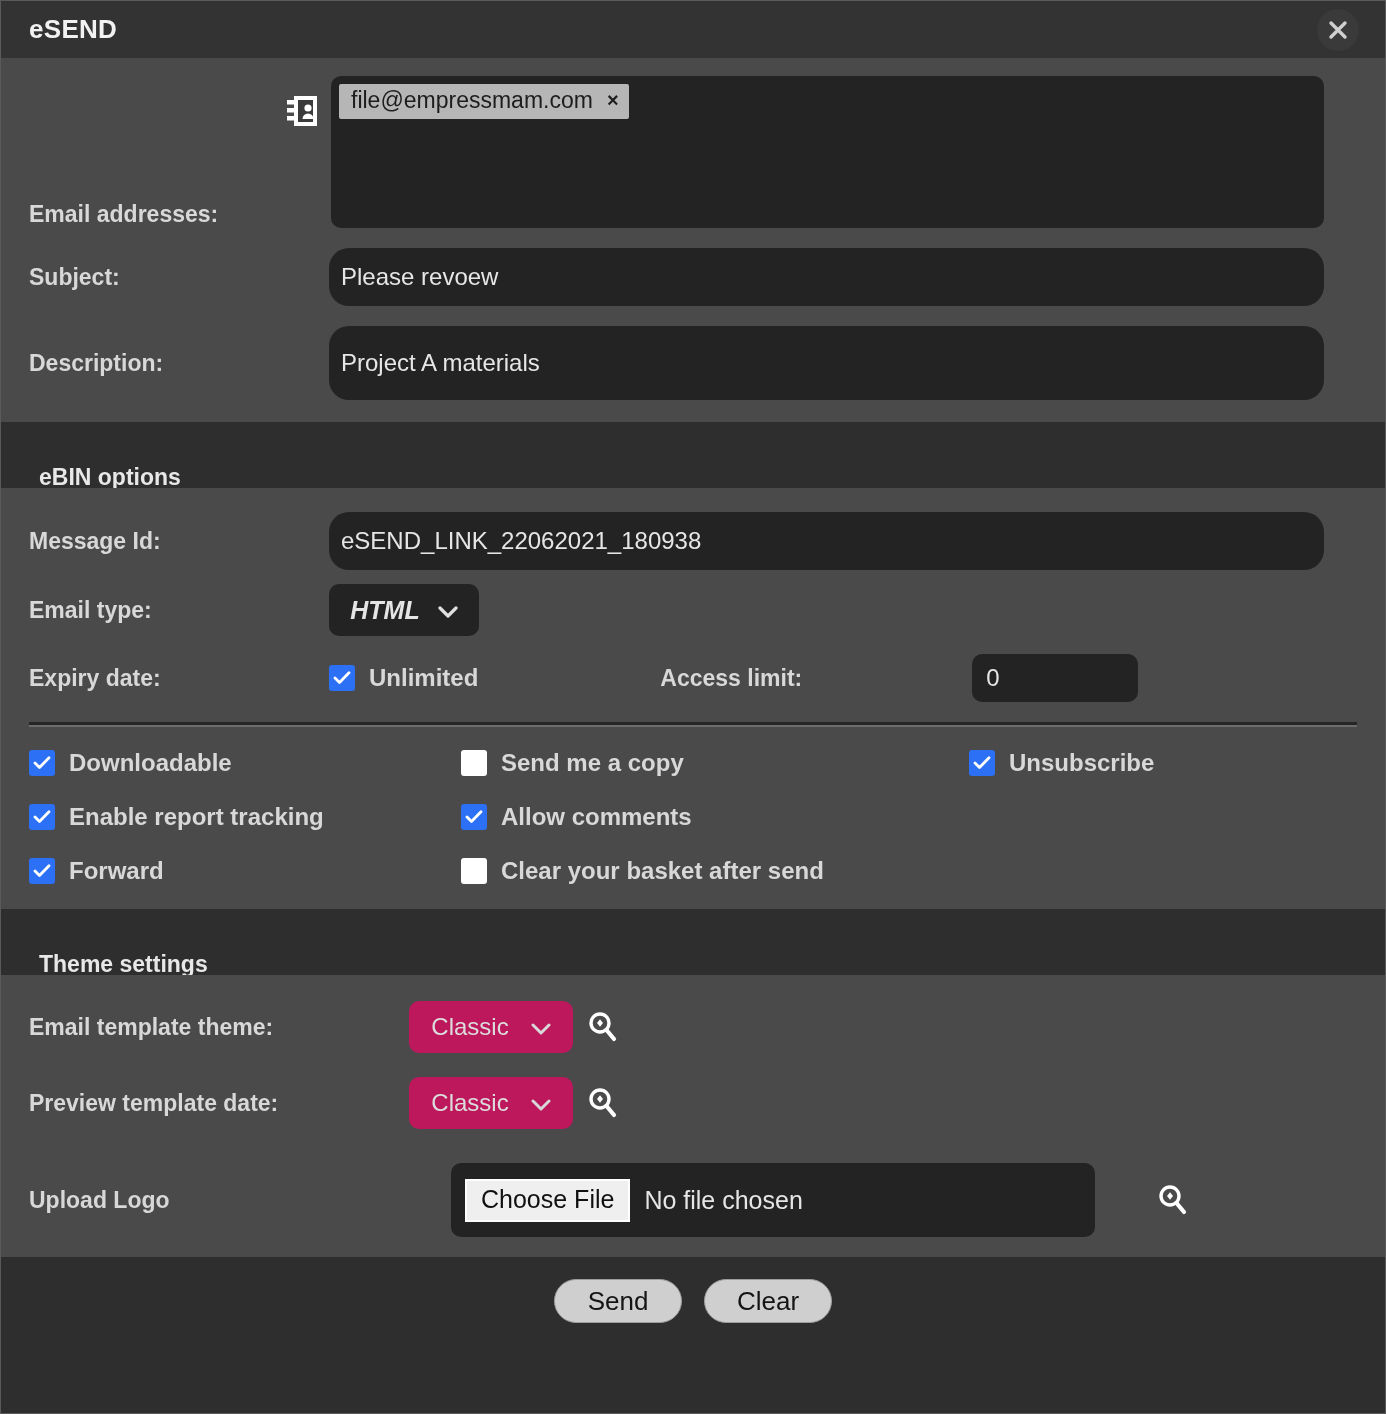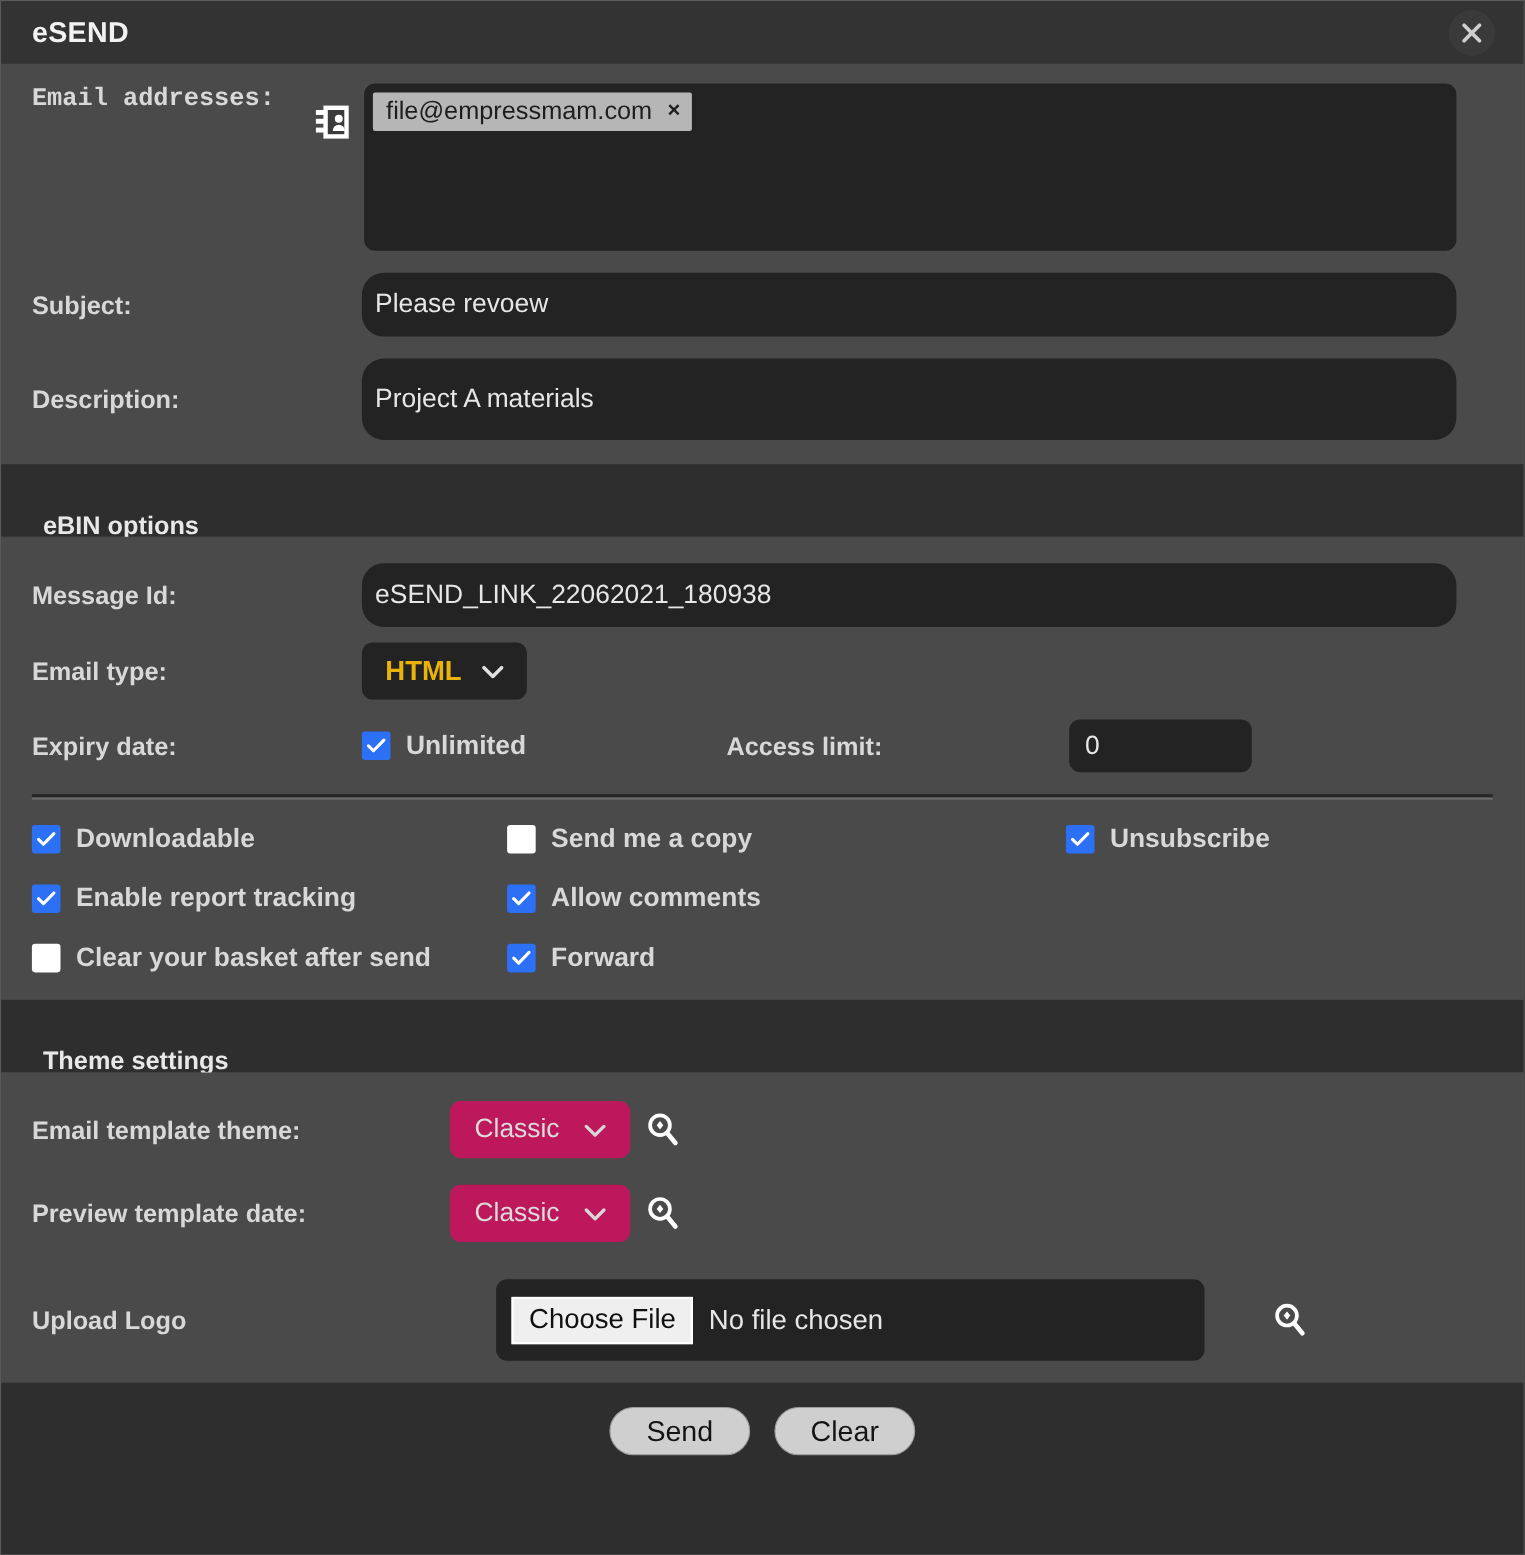--- a/index.html
+++ b/index.html
@@ -86,23 +86,22 @@
   
   .email-row {
     padding-top: 18px;
     padding-bottom: 10px;
     display: flex;
     align-items: flex-start;
   }
   .email-label-col {
     width: 258px;
     display: flex;
-    align-items: flex-start;
+    align-items: flex-end;
     height: 152px;
-    font-family: Liberation Mono, monospace;
   }
   .contact-icon {
     width: 32px;
     height: 34px;
     margin-top: 18px;
     margin-right: 12px;
     flex-shrink: 0;
   }
   .email-box {
     flex: 1;
@@ -166,23 +165,24 @@
     height: 52px;
     min-width: 150px;
     display: flex;
     align-items: center;
     justify-content: center;
     gap: 18px;
     padding: 0 18px;
     cursor: pointer;
   }
   .select-box .sel-val {
-    color: #eab308;
+    color: #e5e5e5;
     font-size: 25px;
     font-weight: bold;
+    font-style: italic;
   }
   .chev { width: 20px; height: 12px; flex-shrink: 0; }
 
   .expiry-row {
     display: flex;
     align-items: center;
     padding: 10px 28px 14px;
   }
   .expiry-row .label { width: 300px; }
   .cb-wrap {
@@ -460,31 +460,31 @@
           <svg width="18" height="14" viewBox="0 0 18 14">
               <path d="M2 7 L6.5 11.5 L16 1.8" stroke="#ffffff" stroke-width="2.8" fill="none" stroke-linecap="round" stroke-linejoin="round"></path>
             </svg>
         </span>
         <span class="cb-label">Allow comments</span>
       </div>
 
       <div></div>
 
       <div class="cb-wrap">
-        <span class="cb off"></span>
-        <span class="cb-label">Clear your basket after send</span>
-      </div>
-
-      <div class="cb-wrap">
         <span class="cb on">
           <svg width="18" height="14" viewBox="0 0 18 14">
               <path d="M2 7 L6.5 11.5 L16 1.8" stroke="#ffffff" stroke-width="2.8" fill="none" stroke-linecap="round" stroke-linejoin="round"></path>
             </svg>
         </span>
         <span class="cb-label">Forward</span>
+      </div>
+
+      <div class="cb-wrap">
+        <span class="cb off"></span>
+        <span class="cb-label">Clear your basket after send</span>
       </div>
 
       <div></div>
     </div>
   </div>
 
   <div class="section-header">
     <span>Theme settings</span>
   </div>
 

